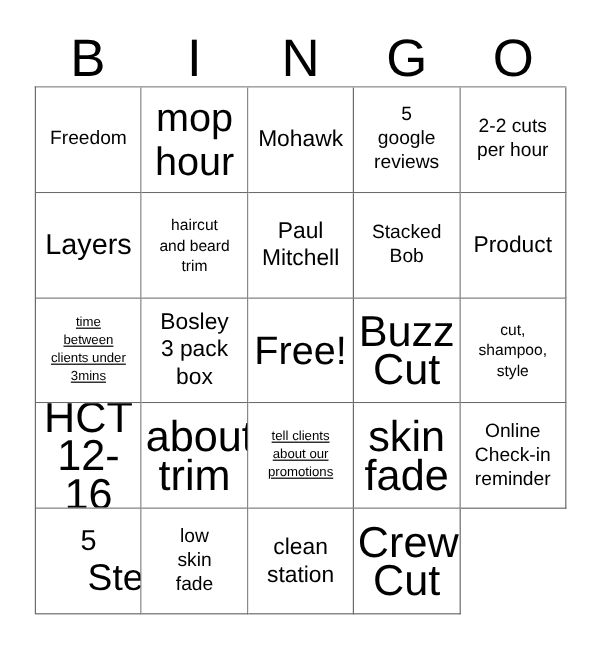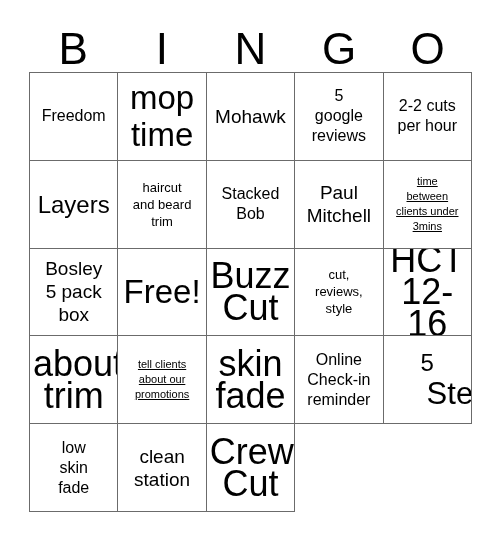--- a/index.html
+++ b/index.html
@@ -103,21 +103,21 @@
     <div class="header-cell">G</div>
     <div class="header-cell">O</div>
   </div>
 
   <div class="grid" id="bingo-grid">
       <div class="cell fs-sm">
         <span class="cell-text">Freedom</span>
       </div>
       <div class="cell fs-xxl">
         <span class="cell-text">mop
-time</span>
+hour</span>
       </div>
       <div class="cell fs-md">
         <span class="cell-text">Mohawk</span>
       </div>
       <div class="cell fs-sm">
         <span class="cell-text">5
 google
 reviews</span>
       </div>
       <div class="cell fs-sm">
@@ -125,49 +125,52 @@
 per hour</span>
       </div>
       <div class="cell fs-lg">
         <span class="cell-text">Layers</span>
       </div>
       <div class="cell fs-xs">
         <span class="cell-text">haircut
 and beard
 trim</span>
       </div>
+      <div class="cell fs-md">
+        <span class="cell-text">Paul
+Mitchell</span>
+      </div>
       <div class="cell fs-sm">
         <span class="cell-text">Stacked
 Bob</span>
       </div>
       <div class="cell fs-md">
-        <span class="cell-text">Paul
-Mitchell</span>
+        <span class="cell-text">Product</span>
       </div>
       <div class="cell fs-xxs">
         <span class="cell-text">time
 between
 clients under
 3mins</span>
       </div>
       <div class="cell fs-md">
         <span class="cell-text">Bosley
-5 pack
+3 pack
 box</span>
       </div>
       <div class="cell fs-xxl">
         <span class="cell-text">Free!</span>
       </div>
       <div class="cell fs-xl">
         <span class="cell-text">Buzz
 Cut</span>
       </div>
       <div class="cell fs-xs">
         <span class="cell-text">cut,
-reviews,
+shampoo,
 style</span>
       </div>
       <div class="cell fs-xl">
         <span class="cell-text">HCT
 12-16</span>
       </div>
       <div class="cell fs-xl">
         <span class="cell-text">about
 trim</span>
       </div>

